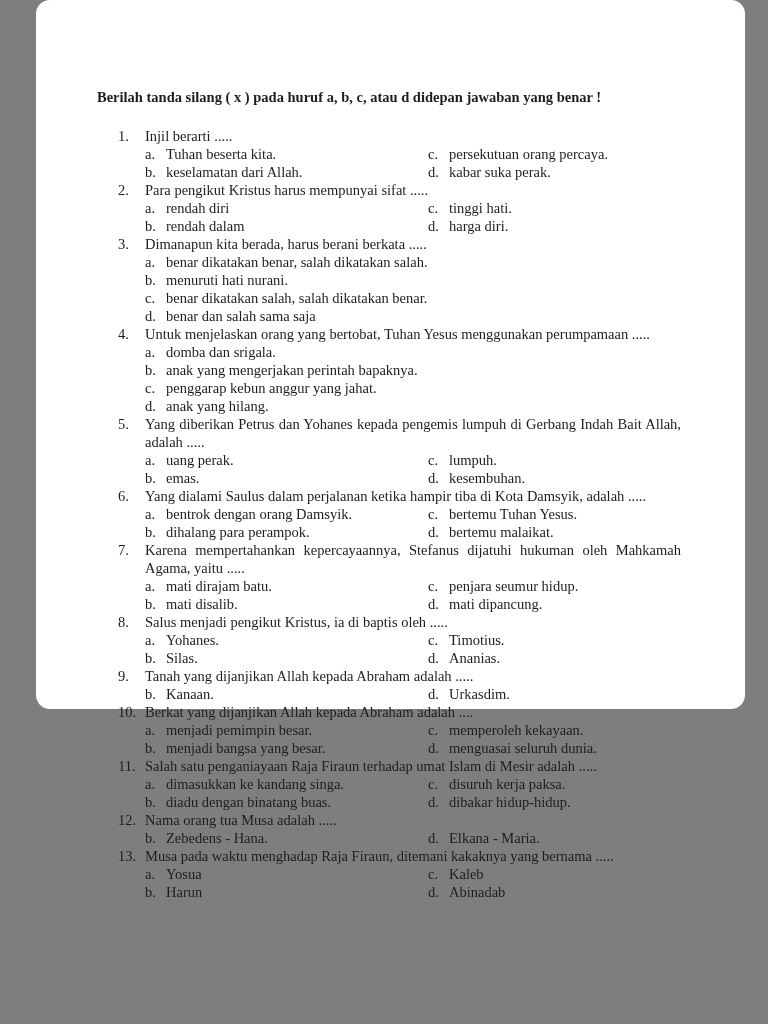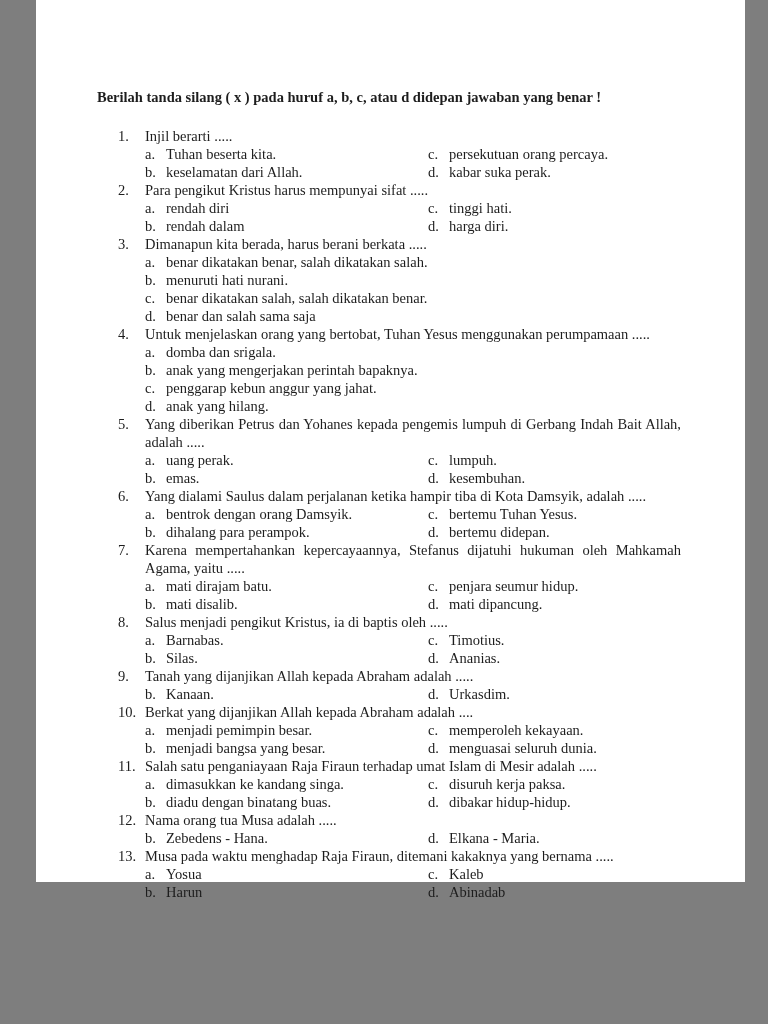--- a/index.html
+++ b/index.html
@@ -12,23 +12,24 @@
     background: #7e7e7e;
     font-family: "Liberation Serif", serif;
     overflow: hidden;
     position: relative;
   }
   .page {
     position: absolute;
     left: 36px;
     top: 0;
     width: 709px;
-    height: 882px;
+    height: 709px;
     background: #ffffff;
     color: #1d1d1d;
+    border-radius: 14px;
   }
   .content {
     padding: 88px 64px 0 61px;
     font-size: 14.5px;
     line-height: 18px;
   }
   .title {
     font-weight: bold;
     margin: 0 0 21px 0;
   }
@@ -144,21 +145,21 @@
           <div class="qnum">6.</div>
           <div class="qbody">
             <div class="qtext">Yang dialami Saulus dalam perjalanan ketika hampir tiba di Kota Damsyik, adalah .....</div>
             <div class="opts">
               <div class="opt-row">
                 <div class="opt opt-left"><span class="opt-label">a.</span><span class="opt-text">bentrok dengan orang Damsyik.</span></div>
                 <div class="opt"><span class="opt-label">c.</span><span class="opt-text">bertemu Tuhan Yesus.</span></div>
               </div>
               <div class="opt-row">
                 <div class="opt opt-left"><span class="opt-label">b.</span><span class="opt-text">dihalang para perampok.</span></div>
-                <div class="opt"><span class="opt-label">d.</span><span class="opt-text">bertemu didepan.</span></div>
+                <div class="opt"><span class="opt-label">d.</span><span class="opt-text">bertemu malaikat.</span></div>
               </div>
             </div>
           </div>
         </div>
         <div class="question">
           <div class="qnum">7.</div>
           <div class="qbody">
             <div class="qtext">Karena mempertahankan kepercayaannya, Stefanus dijatuhi hukuman oleh Mahkamah Agama, yaitu .....</div>
             <div class="opts">
               <div class="opt-row">
@@ -171,21 +172,21 @@
               </div>
             </div>
           </div>
         </div>
         <div class="question">
           <div class="qnum">8.</div>
           <div class="qbody">
             <div class="qtext">Salus menjadi pengikut Kristus, ia di baptis oleh .....</div>
             <div class="opts">
               <div class="opt-row">
-                <div class="opt opt-left"><span class="opt-label">a.</span><span class="opt-text">Barnabas.</span></div>
+                <div class="opt opt-left"><span class="opt-label">a.</span><span class="opt-text">Yohanes.</span></div>
                 <div class="opt"><span class="opt-label">c.</span><span class="opt-text">Timotius.</span></div>
               </div>
               <div class="opt-row">
                 <div class="opt opt-left"><span class="opt-label">b.</span><span class="opt-text">Silas.</span></div>
                 <div class="opt"><span class="opt-label">d.</span><span class="opt-text">Ananias.</span></div>
               </div>
             </div>
           </div>
         </div>
         <div class="question">

